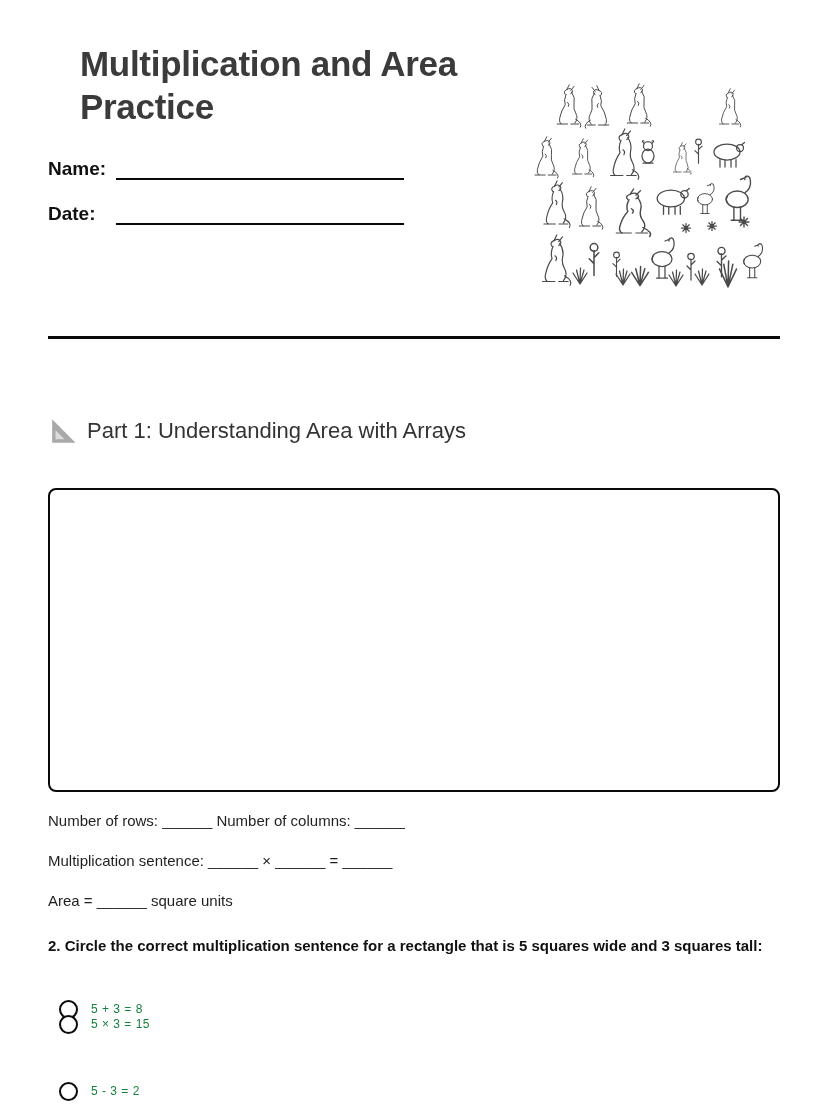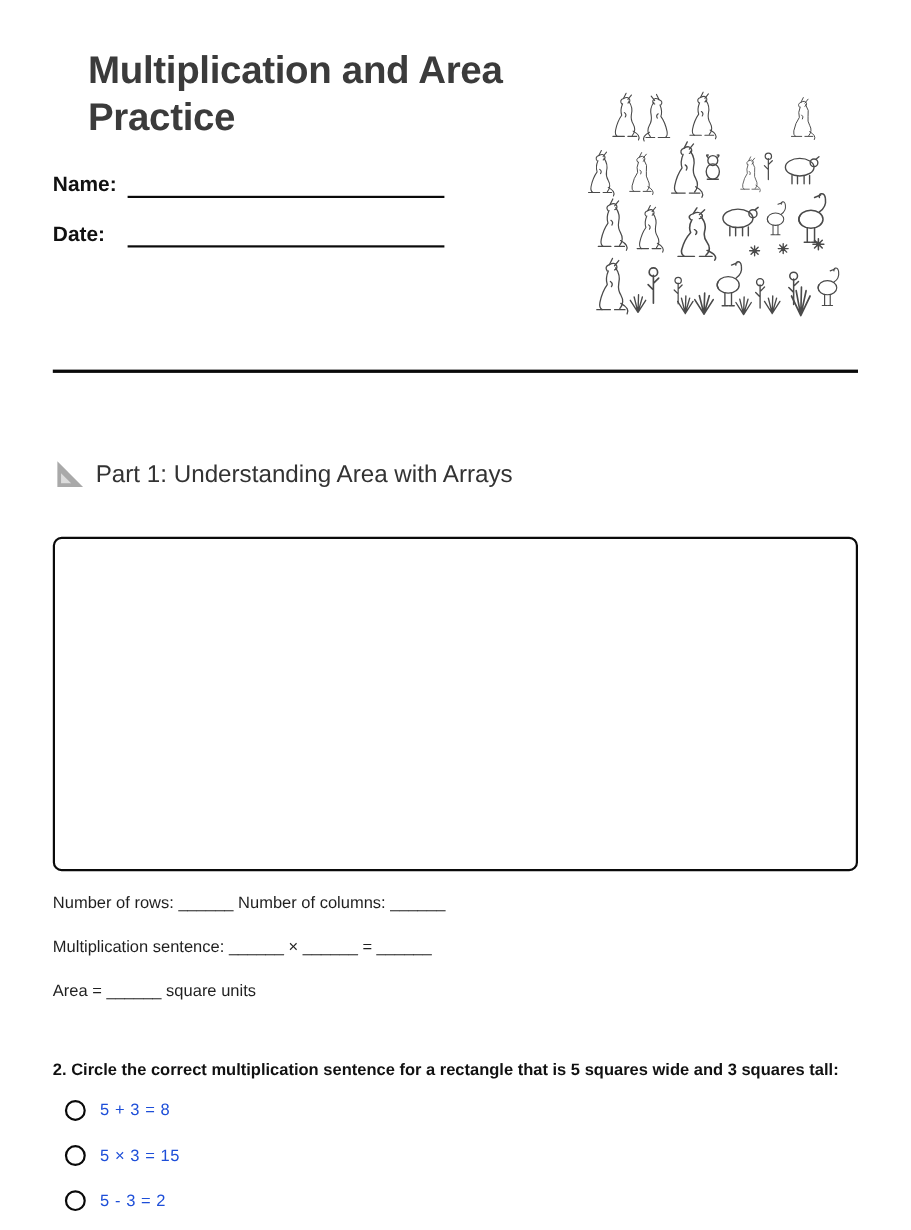--- a/index.html
+++ b/index.html
@@ -38,48 +38,48 @@
     position:absolute; left:48px; top:372px;
     display:flex; align-items:center; gap:9px;
     font-size:22px; font-weight:400; color:#333333;margin-top:44px;
   }
   .part-heading .icon { display:inline-flex; width:30px; height:30px; }
   .q-prompt {
     position:absolute; left:48px; width:734px;
     font-size:15px; font-weight:700; color:#111111; line-height:25px;
   }
   .q1 { top:426px; }
-  .q2 { top:933px;margin-top:27px; }
+  .q2 { top:933px; }
   .array-box {
     position:absolute; left:48px; top:488px;
     width:732px; height:304px;
     border:2px solid #0a0a0a; border-radius:8px;
     background:#ffffff;
   }
   .fill-line {
     position:absolute; left:48px; width:732px;
     font-size:15px; font-weight:400; color:#1f1f1f; line-height:19px;
   }
   .fill-line.l1 { top:811px; }
   .fill-line.l2 { top:851px; }
   .fill-line.l3 { top:891px; }
   .option-row {
     position:absolute; left:59px; height:24px;
     display:flex; align-items:center; gap:13px;
     cursor:pointer;
   }
   .option-row.o1 { top:997px; }
-  .option-row.o2 { top:1038px; }
+  .option-row.o2 { top:1012px; }
   .option-row.o3 { top:1079px; }
   .radio {
     width:19px; height:19px; flex:0 0 19px;
     border:2.5px solid #0a0a0a; border-radius:50%;
     background:#ffffff;
   }
-  .option-label { font-size:15px; color:#1d4ed8; letter-spacing:0.5px; }
+  .option-label { font-size:12px; color:#15803d; letter-spacing:0.5px; }
   .sketch { stroke:#4a4a4a; stroke-width:1.25; fill:none; stroke-linecap:round; stroke-linejoin:round; }
 </style>
 </head>
 <body>
 
 <div class="page">
 
   <h1 class="page-title">Multiplication and Area Practice</h1>
 
   <div class="field-row name">

